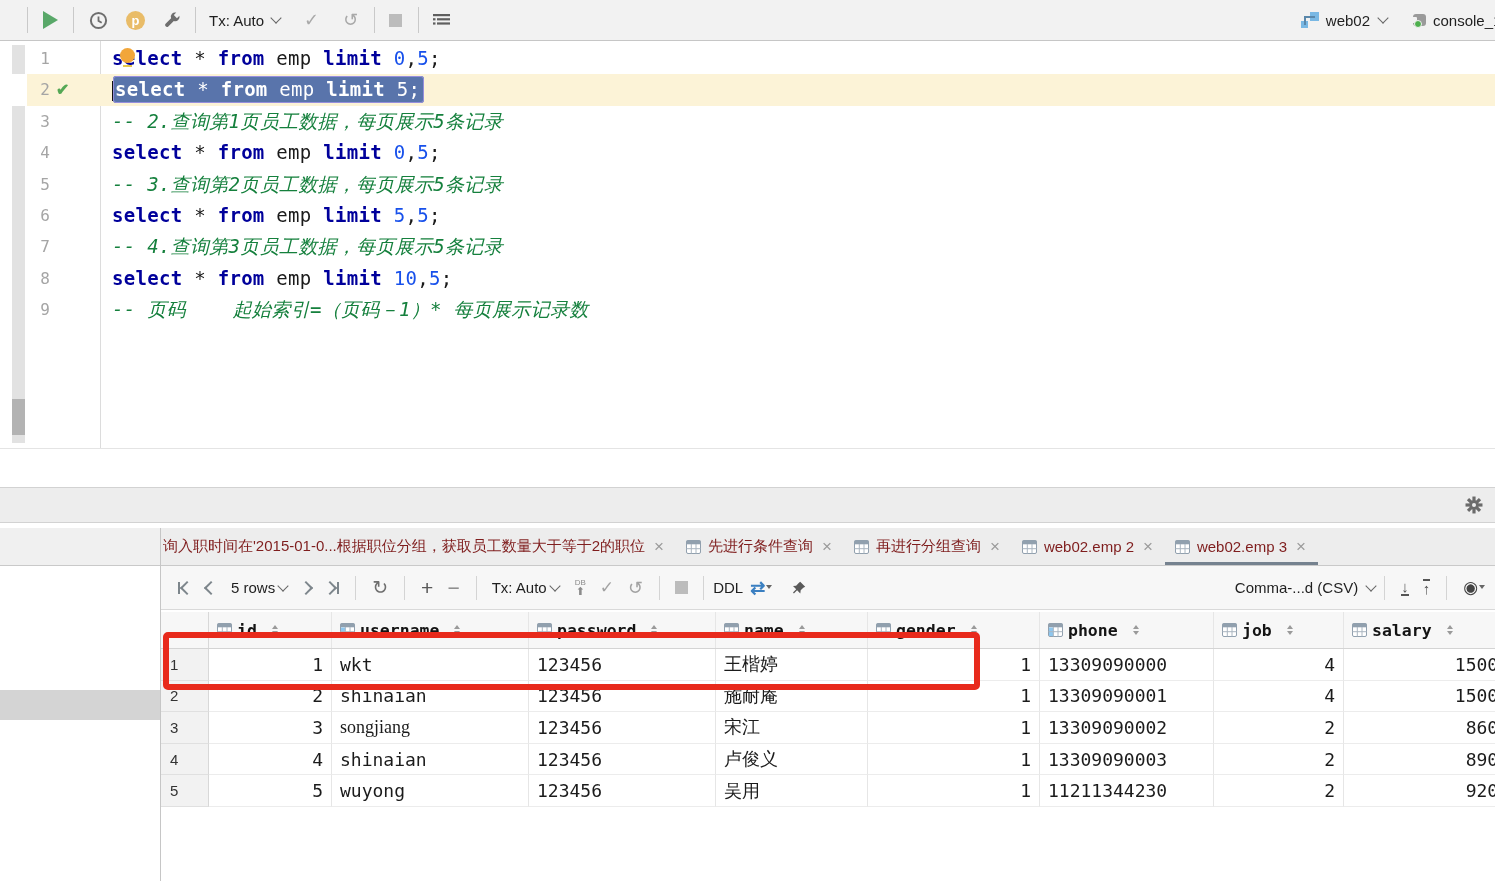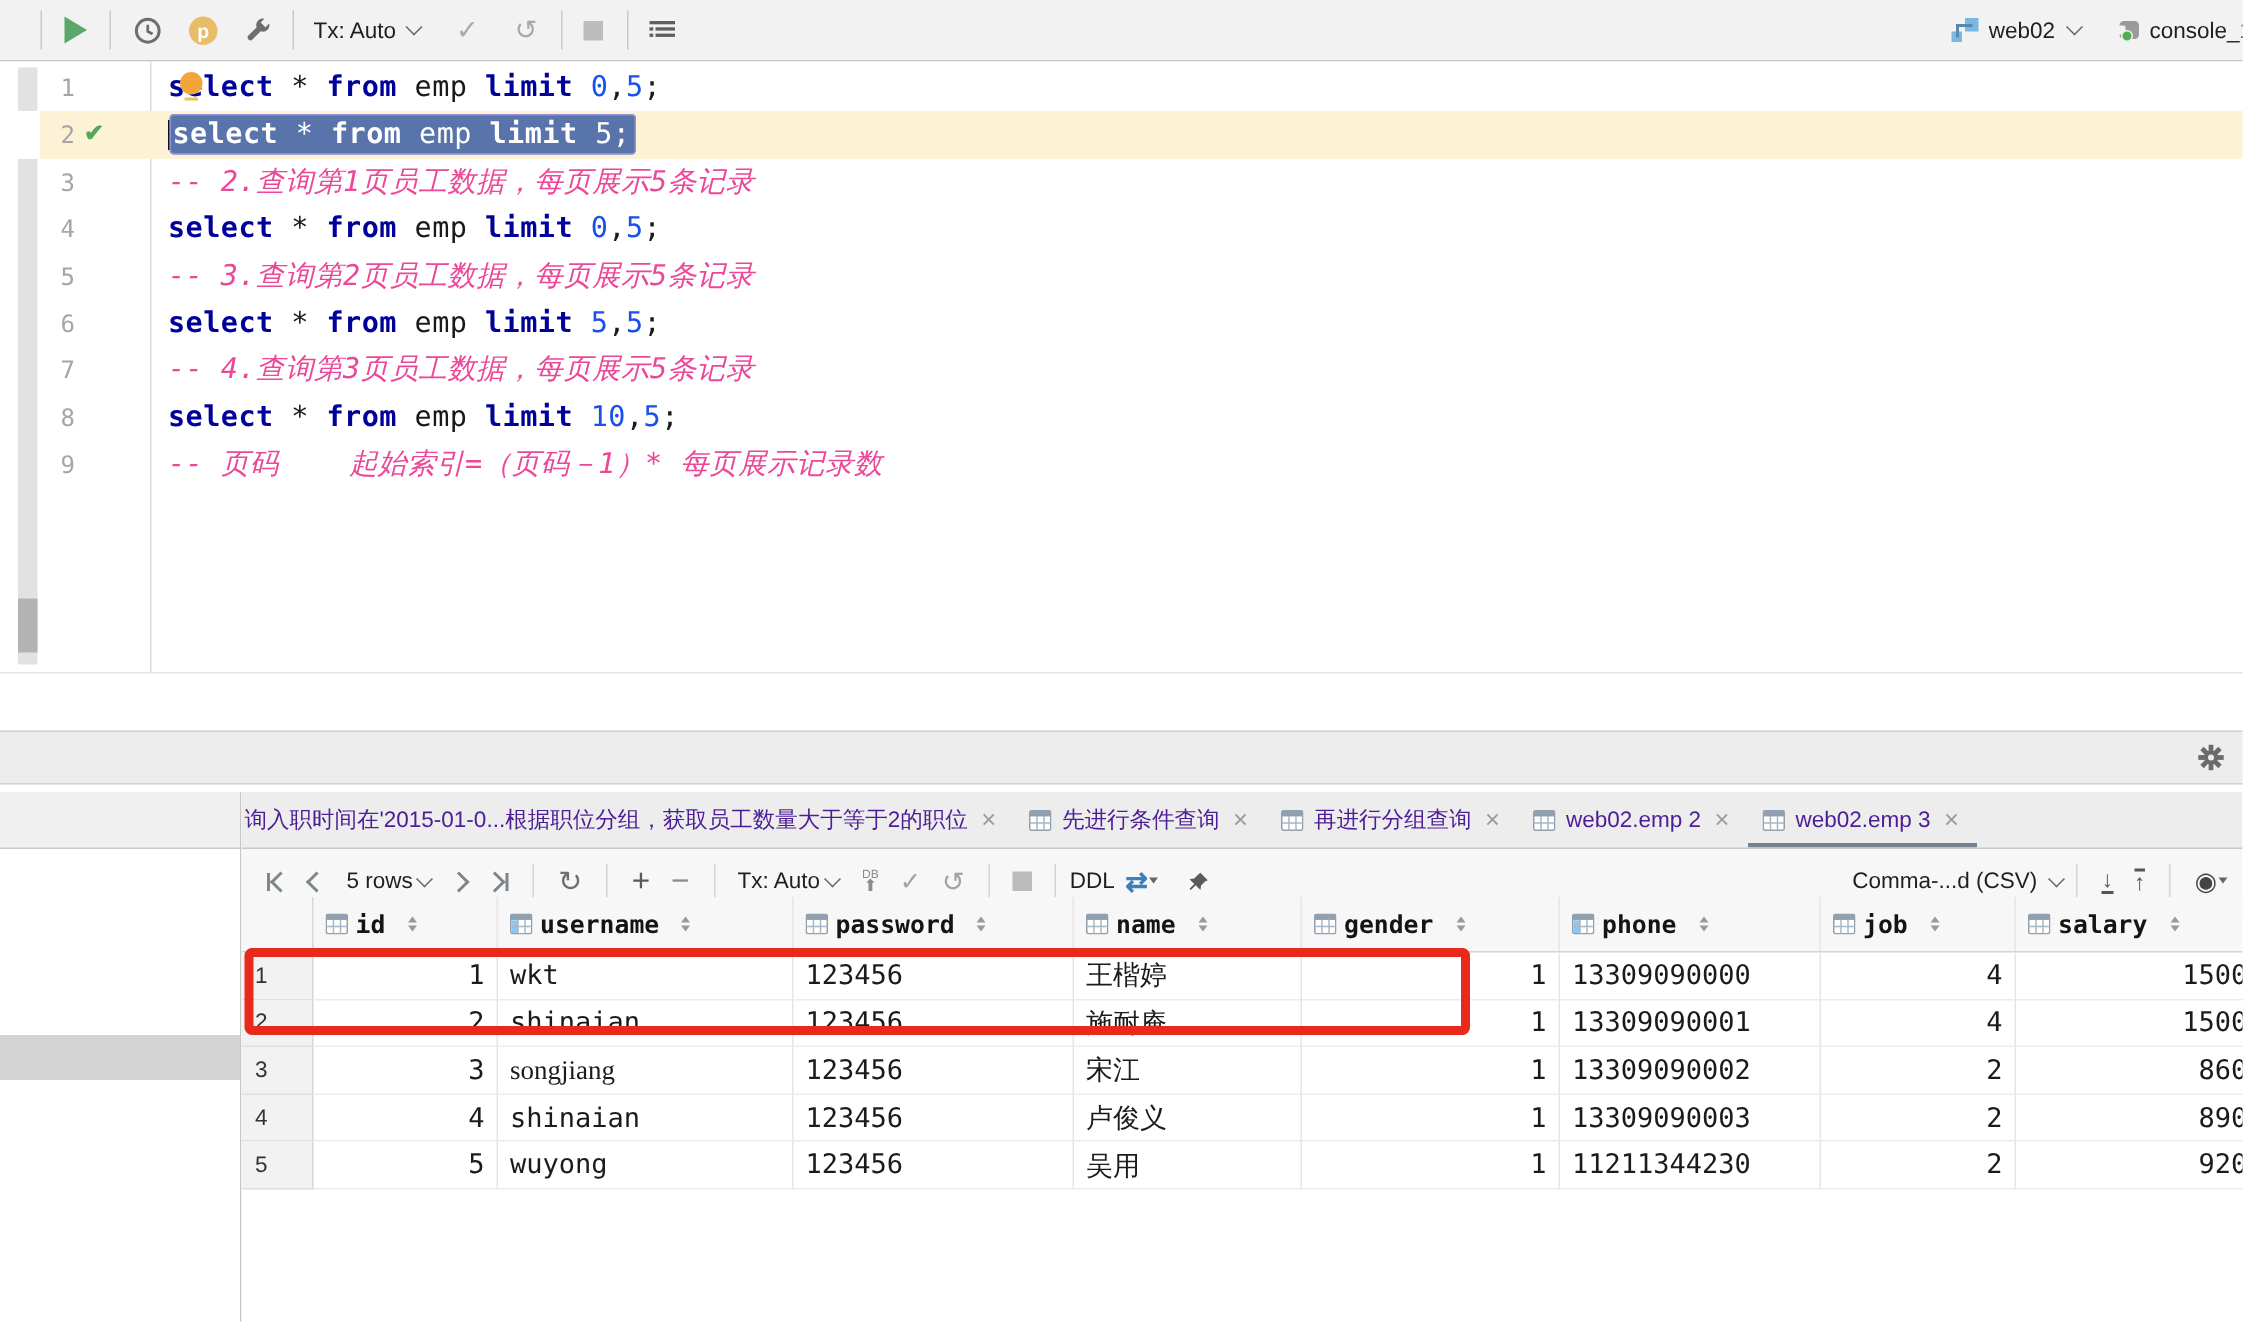--- a/index.html
+++ b/index.html
@@ -38,21 +38,21 @@
   .cline{position:relative;height:31.4px;line-height:31.4px;white-space:pre;}
   .cline.hl{background:linear-gradient(to right,#fff 27px,#fcf3d7 27px);}
   .lnum{position:absolute;left:28px;top:0;width:22px;text-align:right;color:#a5a5a5;
         font-family:"DejaVu Sans Mono",monospace;font-size:16px;}
   .lcheck{position:absolute;left:56px;top:0;color:#55a855;font-size:16px;font-weight:bold;}
   .lcontent{position:absolute;left:112px;top:0;font-family:"DejaVu Sans Mono",monospace;
             font-size:19px;letter-spacing:.3px;}
   .tk-k{color:#00009b;font-weight:bold;}
   .tk-p{color:#1a1a1a;}
   .tk-n{color:#1750eb;}
-  .tk-c{color:#ec4899;font-style:italic;}
+  .tk-c{color:#15803d;font-style:italic;}
   .sel{background:#5974ab;border:1.5px solid #968fdd;border-radius:3px;padding:1px 3px 2px 1px;margin-left:-2px;}
   .sel .tk-k,.sel .tk-p,.sel .tk-n{color:#fff;}
   .caret{display:inline-block;width:2px;height:20px;background:#111;vertical-align:middle;margin-right:1px;}
   .bulb{position:absolute;left:120px;top:5px;width:15px;height:15px;border-radius:50%;background:#f2a63a;}
   .bulb:after{content:"";position:absolute;left:3px;bottom:-4px;width:9px;height:2.5px;background:#e5c84e;}
 
   
   #panel-head{position:absolute;left:0;top:487px;width:1495px;height:34px;background:#ededed;
               border-top:1px solid #d2d2d2;border-bottom:1px solid #d2d2d2;display:flex;align-items:center;}
   #panel-head .gear{margin-left:auto;margin-right:12px;display:flex;}
@@ -62,41 +62,41 @@
   #bottom-left .strip{height:37px;background:#f0f0f0;border-bottom:1px solid #c9c9c9;}
   #bottom-left .band{position:absolute;left:0;top:162px;width:160px;height:30px;background:#d4d4d4;}
   #vdivider{position:absolute;left:160px;top:528px;width:1px;height:353px;background:#c6c6c6;}
 
   
   #results{position:absolute;left:161px;top:528px;width:1334px;height:353px;background:#fff;overflow:hidden;}
   #results-tabs{height:37px;background:#ededed;border-bottom:1px solid #c9c9c9;display:flex;align-items:stretch;overflow:hidden;}
   .rtab{display:flex;align-items:center;gap:7px;padding:0 12px 0 10px;position:relative;flex:none;}
   .rtab:first-child{padding-left:2px;}
   .rtab.active{box-shadow:inset 0 -3px 0 #75828f;}
-  .rtab-label{font-size:15px;color:#4c1d95;white-space:nowrap;}
+  .rtab-label{font-size:15px;color:#7f1d1d;white-space:nowrap;}
   .rtab-close{color:#9b9b9b;font-size:17px;line-height:1;margin-left:2px;}
 
   #res-toolbar{height:43px;background:#f7f7f7;border-bottom:1px solid #d9d9d9;display:flex;align-items:center;padding:0 10px 0 10px;}
   .rt-sep{width:1px;height:24px;background:#d4d4d4;margin:0 9px;}
   .rt-ic{display:flex;align-items:center;justify-content:center;margin:0 7px;color:#6f6f6f;}
   .chvL,.chvR{width:8px;height:8px;display:inline-block;}
   .chvL{border-left:2px solid #7d868c;border-bottom:2px solid #7d868c;transform:rotate(45deg);}
   .chvR{border-right:2px solid #7d868c;border-bottom:2px solid #7d868c;transform:rotate(-45deg);}
   .vbar{width:2px;height:12px;background:#7d868c;display:inline-block;}
   .dbic{display:flex;flex-direction:column;align-items:center;line-height:1;color:#8b8b8b;}
   .dbic .t{font-size:8px;font-weight:normal;}
   .dbic .a{font-size:11px;margin-top:-1px;}
   .dl{border-bottom:2.5px solid #555;padding-bottom:0px;color:#555;font-size:15px;line-height:1;}
   .ul{border-top:2.5px solid #555;padding-top:0px;color:#555;font-size:15px;line-height:1;}
   .blue{color:#3a7fc1;}
   .tinydown{width:0;height:0;border-left:3.5px solid transparent;border-right:3.5px solid transparent;border-top:4.5px solid #666;
             display:inline-block;margin-left:1px;vertical-align:bottom;margin-bottom:2px;}
 
   
-  #grid{position:absolute;left:0;top:70px;width:1334px;}
+  #grid{position:absolute;left:0;top:84px;width:1334px;}
   .grow{display:flex;height:31.6px;align-items:stretch;}
   .grow.head{height:36px;background:#f7f7f7;border-bottom:1px solid #d4d4d4;}
   .gcell{flex:none;display:flex;align-items:center;padding:0 8px;border-right:1px solid #e6e6e6;
          font-family:"DejaVu Sans Mono",monospace;font-size:18px;color:#1b1b1b;overflow:hidden;white-space:nowrap;}
   .gcell.r{justify-content:flex-end;}
   .grow:not(.head) .gcell{border-bottom:1px solid #ececec;}
   .rownum{width:38px;flex:none;background:#f2f2f2;border-right:1px solid #d8d8d8;border-bottom:1px solid #e0e0e0;
           font-family:"Liberation Sans",sans-serif;font-size:15px;color:#333;display:flex;align-items:center;padding-left:9px;}
   .grow.head .rownum{background:#f7f7f7;border-bottom:none;}
   .hcell{gap:5px;font-size:16.5px;font-weight:600;color:#141414;}

